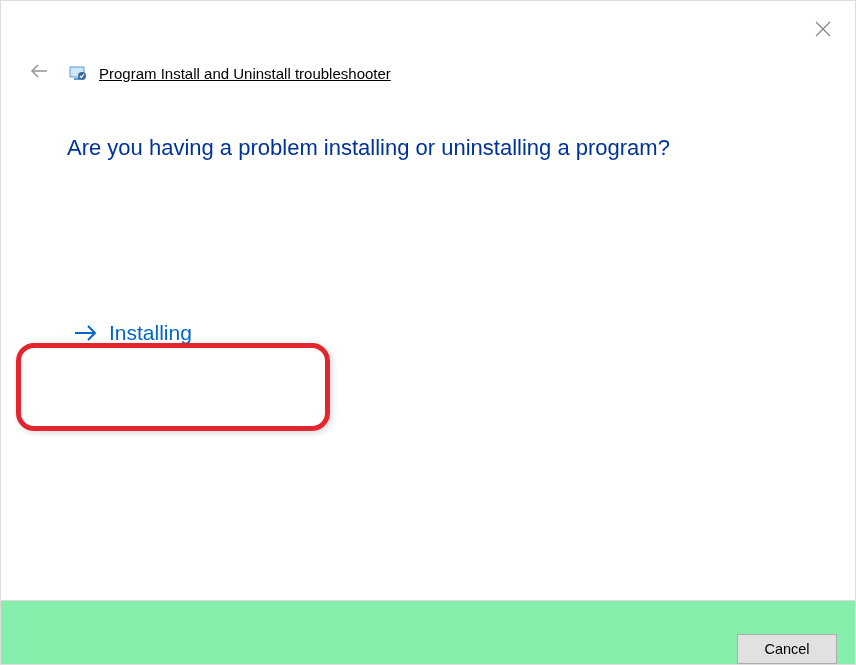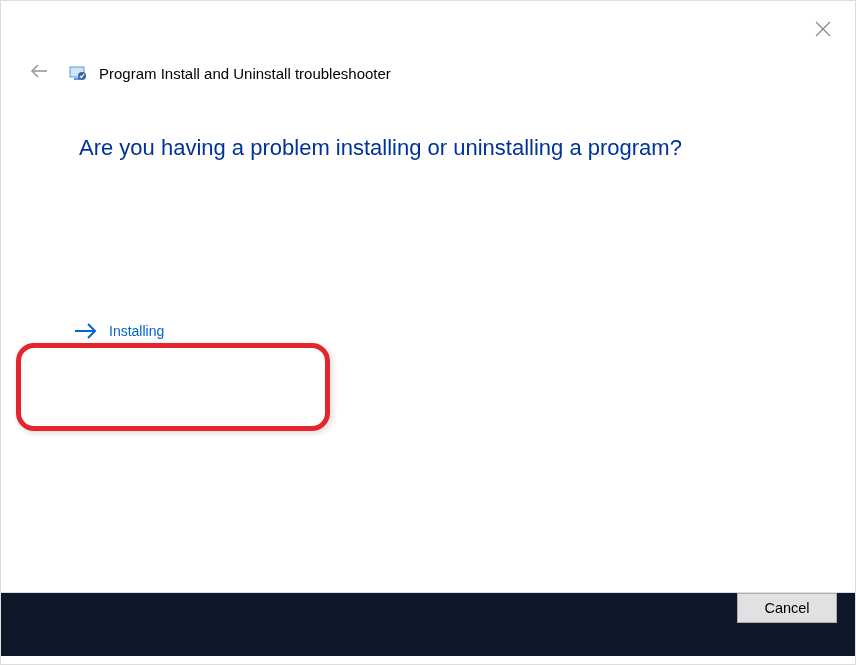--- a/index.html
+++ b/index.html
@@ -18,20 +18,21 @@
       right: 20px;
       cursor: pointer;
       padding: 4px;
     }
     .close-btn svg { display: block; }
     .header {
       display: flex;
       align-items: center;
       gap: 10px;
       padding: 58px 0 0 24px;
+      text-decoration: underline;
     }
     .back-arrow {
       cursor: pointer;
       padding: 4px;
     }
     .app-icon {
       width: 18px;
       height: 18px;
       display: flex;
       align-items: center;
@@ -43,58 +44,58 @@
       color: #000;
       margin-left: 2px;
     }
     .content {
       padding: 48px 60px 0 62px;
     }
     .question {
       font-size: 22px;
       color: #003399;
       font-weight: 400;
-      margin: 0 0 160px 16px;
+      margin: 0 0 160px 4px;
     }
     .options {
       padding-left: 10px;
     }
     .option-link {
       display: flex;
       align-items: center;
       gap: 10px;
       color: #0066CC;
-      font-size: 14px;
+      font-size: 21px;
       cursor: pointer;
       margin-bottom: 32px;
       width: fit-content;
     }
     .highlight-box {
       position: absolute;
       left: 15px;
       top: 342px;
       width: 314px;
       height: 88px;
       border: 5px solid #E3262D;
       border-radius: 18px;
       pointer-events: none;
       box-shadow: 2px 2px 6px rgba(0,0,0,0.15);
     }
     .footer {
       position: absolute;
-      bottom: 8px;
+      bottom: 0;
       left: 0;
       right: 0;
       height: 64px;
       border-top: 1px solid #ddd;
       display: flex;
-      align-items: flex-start;
+      align-items: flex-end;
       justify-content: flex-end;
       padding-right: 18px;
-      background: #0f172a;
+      background: #86efac;
     }
     .cancel-btn {
       min-width: 100px;
       height: 30px;
       background: #e1e1e1;
       border: 1px solid #adadad;
       font-size: 14.5px;
       font-family: inherit;
       cursor: pointer;
       padding: 0 16px;

